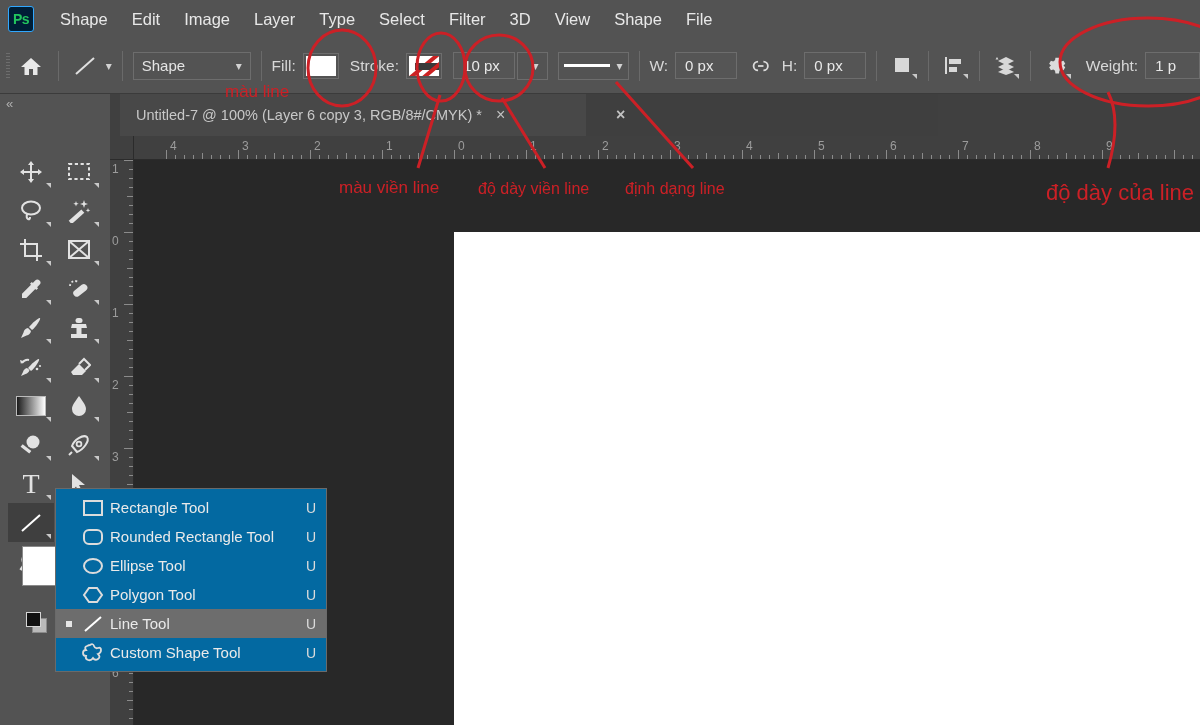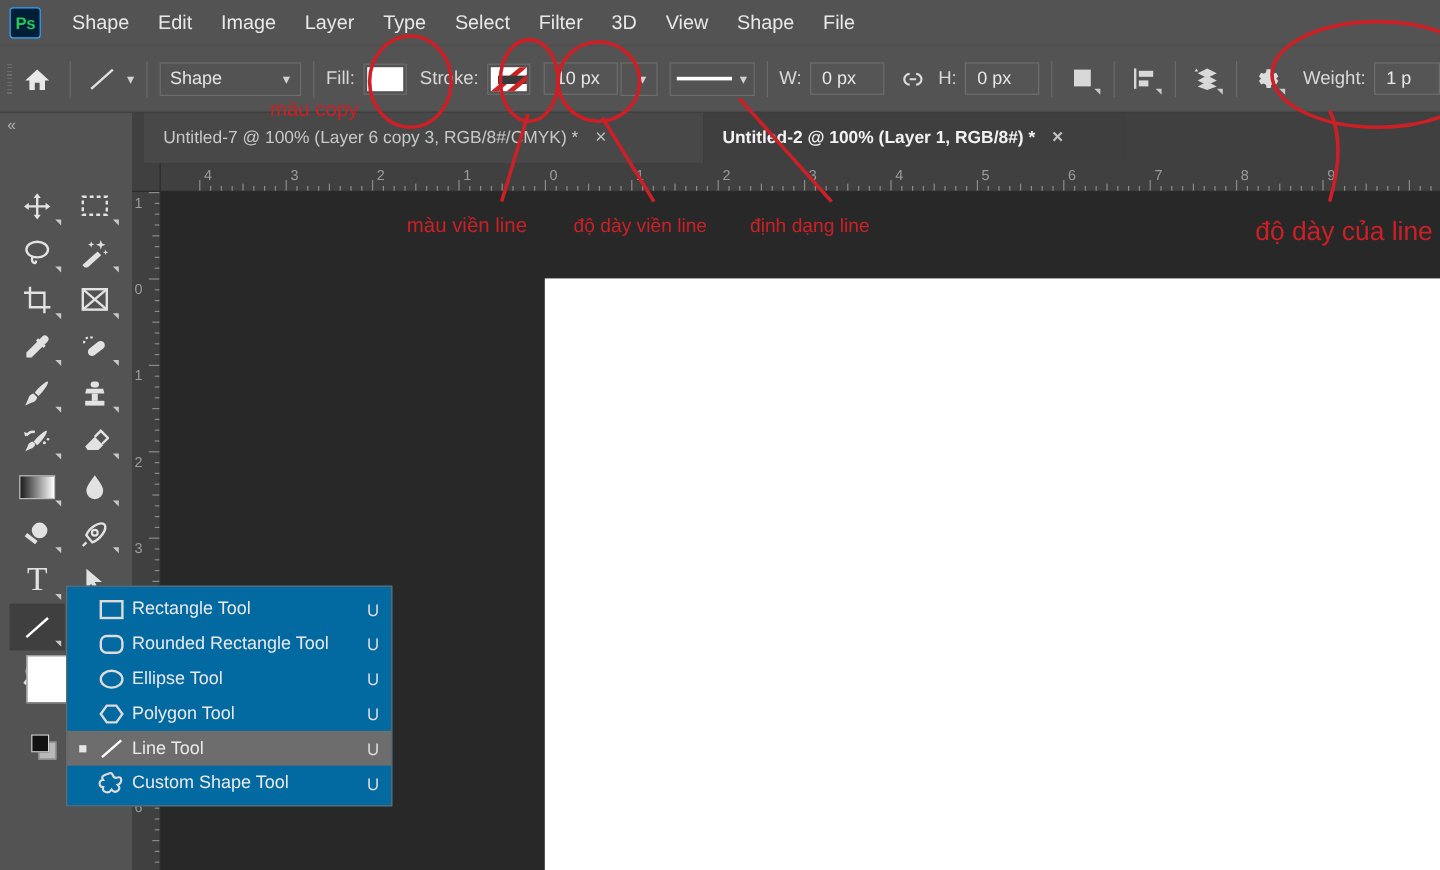--- a/index.html
+++ b/index.html
@@ -330,21 +330,20 @@
     <span class="ob-label">Weight:</span>
     <div class="num-field" style="width:60px">1 p</div>
   </div>
 
   <div class="tabbar">
     <div class="doc-tab inactive" style="left:10px;width:466px">
       <span>Untitled-7 @ 100% (Layer 6 copy 3, RGB/8#/CMYK) *</span>
       <span class="tab-close">×</span>
     </div>
     <div class="doc-tab active" style="left:476px;width:352px">
-      <span>Untitled-2 @ 100% (Layer 1, RGB/8#) *</span>
       <span class="tab-close">×</span>
     </div>
   </div>
 
   <div class="ruler-corner"></div>
   <div class="ruler-h" id="rulerH">
       <div class="tick tick-h" style="left: 32px; height: 9px;"></div>
       <div class="rl-num" style="left: 36px; top: 4px;">4</div>
       <div class="tick tick-h" style="left: 41px; height: 4px;"></div>
       <div class="tick tick-h" style="left: 50px; height: 4px;"></div>
@@ -777,19 +776,19 @@
     <ellipse cx="342" cy="68" rx="34" ry="38" fill="none" stroke="#cc2026" stroke-width="3"></ellipse>
     <ellipse cx="441" cy="67" rx="24" ry="34" fill="none" stroke="#cc2026" stroke-width="3"></ellipse>
     <ellipse cx="499" cy="68" rx="34" ry="33" fill="none" stroke="#cc2026" stroke-width="3"></ellipse>
     <ellipse cx="1148" cy="62" rx="88" ry="44" fill="none" stroke="#cc2026" stroke-width="3"></ellipse>
     <path d="M418 168 L440 95" stroke="#cc2026" stroke-width="3" fill="none"></path>
     <path d="M545 168 L502 98" stroke="#cc2026" stroke-width="3" fill="none"></path>
     <path d="M693 168 L616 82" stroke="#cc2026" stroke-width="3" fill="none"></path>
     <path d="M1108 168 Q1122 120 1108 92" stroke="#cc2026" stroke-width="3" fill="none"></path>
   </svg>
 
-  <div class="anno" style="left:225px;top:82px">màu copy</div>
+  <div class="anno" style="left:225px;top:82px">màu line</div>
   <div class="anno" style="left:339px;top:178px">màu viền line</div>
   <div class="anno" style="left:478px;top:180px;font-size:16px">độ dày viền line</div>
   <div class="anno" style="left:625px;top:180px;font-size:16px">định dạng line</div>
   <div class="anno" style="left:1046px;top:180px;font-size:22px">độ dày của line</div>
 
 </div>
 
 </body></html>

